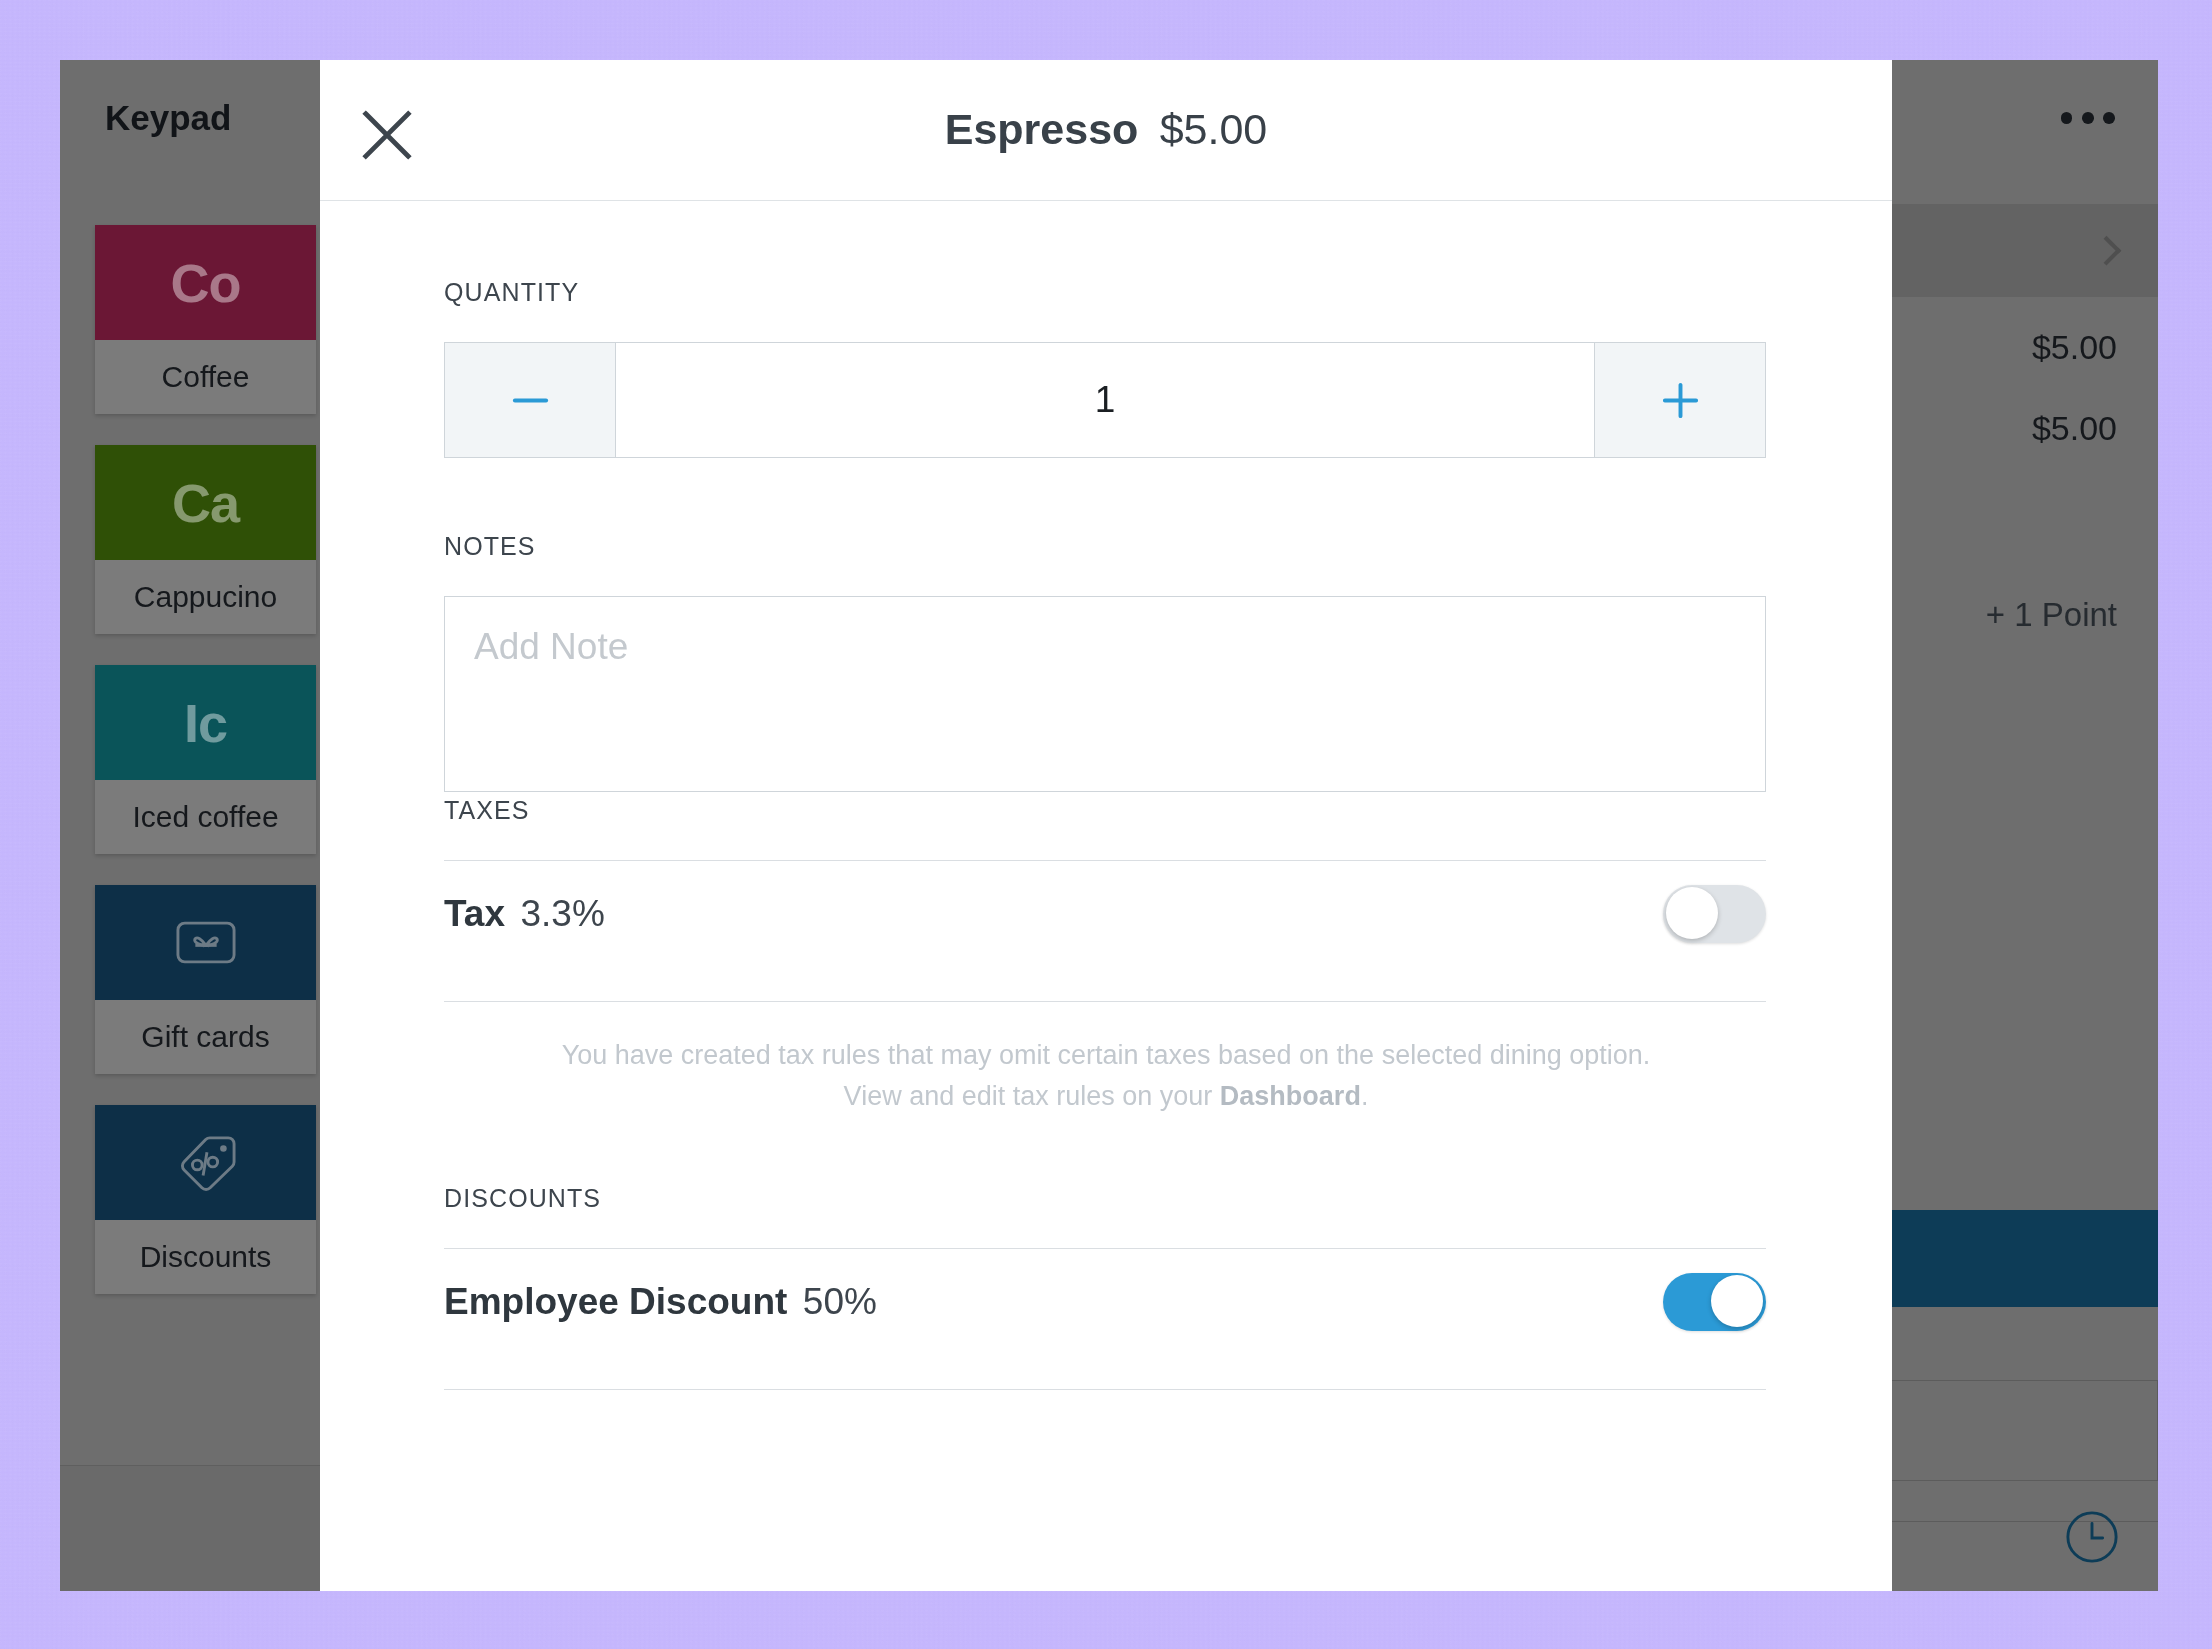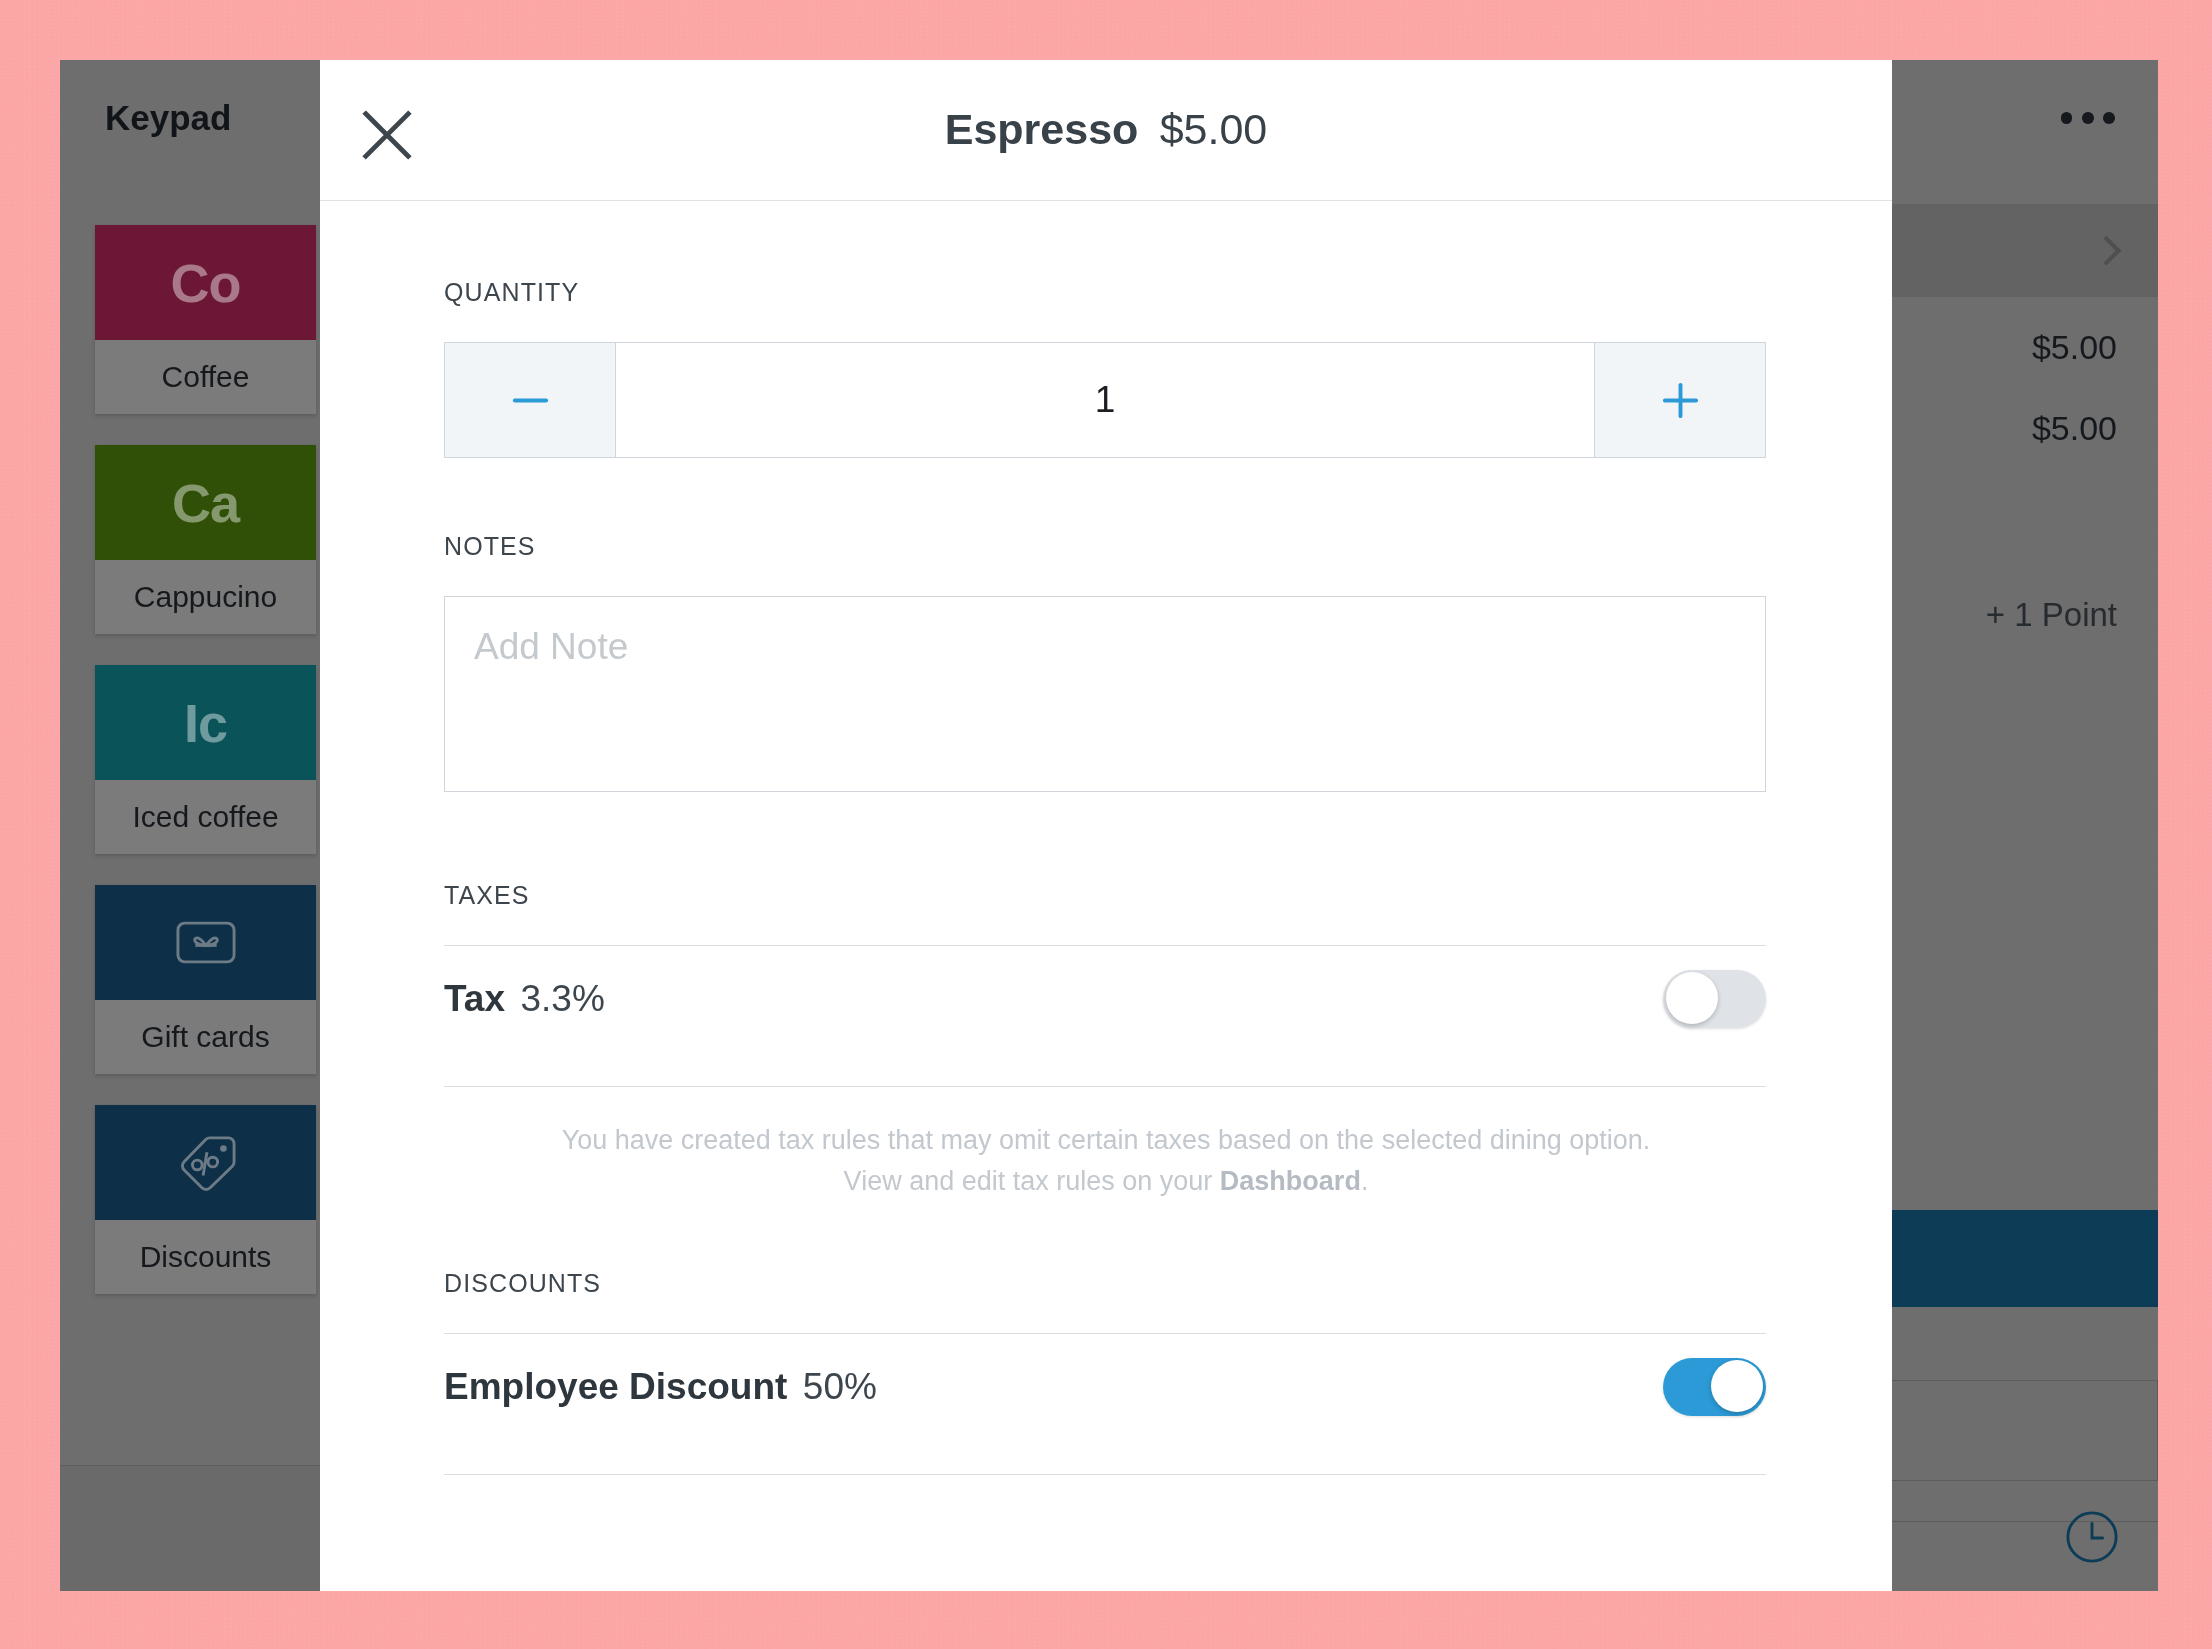--- a/index.html
+++ b/index.html
@@ -10,21 +10,21 @@
     overflow: hidden;
     background: #000;
     font-family: "Liberation Sans", sans-serif;
   }
 
   
   #device-frame {
     position: absolute;
     left: 0; top: 0;
     width: 2212px; height: 1650px;
-    background: #fca5a5;
+    background: #c4b5fd;
   }
   #device-bezel-noise {
     position: absolute;
     left: 0; top: 0; width: 2212px; height: 1650px;
     background:
       repeating-linear-gradient(0deg, rgba(255,255,255,0.035) 0px, rgba(255,255,255,0.0) 1.9px, rgba(255,255,255,0.03) 3.9px),
       repeating-linear-gradient(90deg, rgba(255,255,255,0.03) 0px, rgba(255,255,255,0.0) 2.9px, rgba(255,255,255,0.025) 4.9px);
     opacity: .9;
     pointer-events: none;
   }
@@ -309,21 +309,21 @@
     padding: 29px 29px;
     font-size: 37px;
     color: #c4c9ce;
     font-family: "Liberation Sans", sans-serif;
     resize: none;
     outline: none;
   }
   #notes-input::placeholder { color: #c4c9ce; }
 
   
-  #taxes-label { margin-top: 85px; }
+  #taxes-label { }
   .row-divider {
     margin: 35px 0 0 124px;
     width: 1322px;
     border-top: 1.9px solid #dadee2;
   }
   .switch-row {
     margin-left: 124px;
     width: 1322px;
     height: 105px;
     display: flex;

